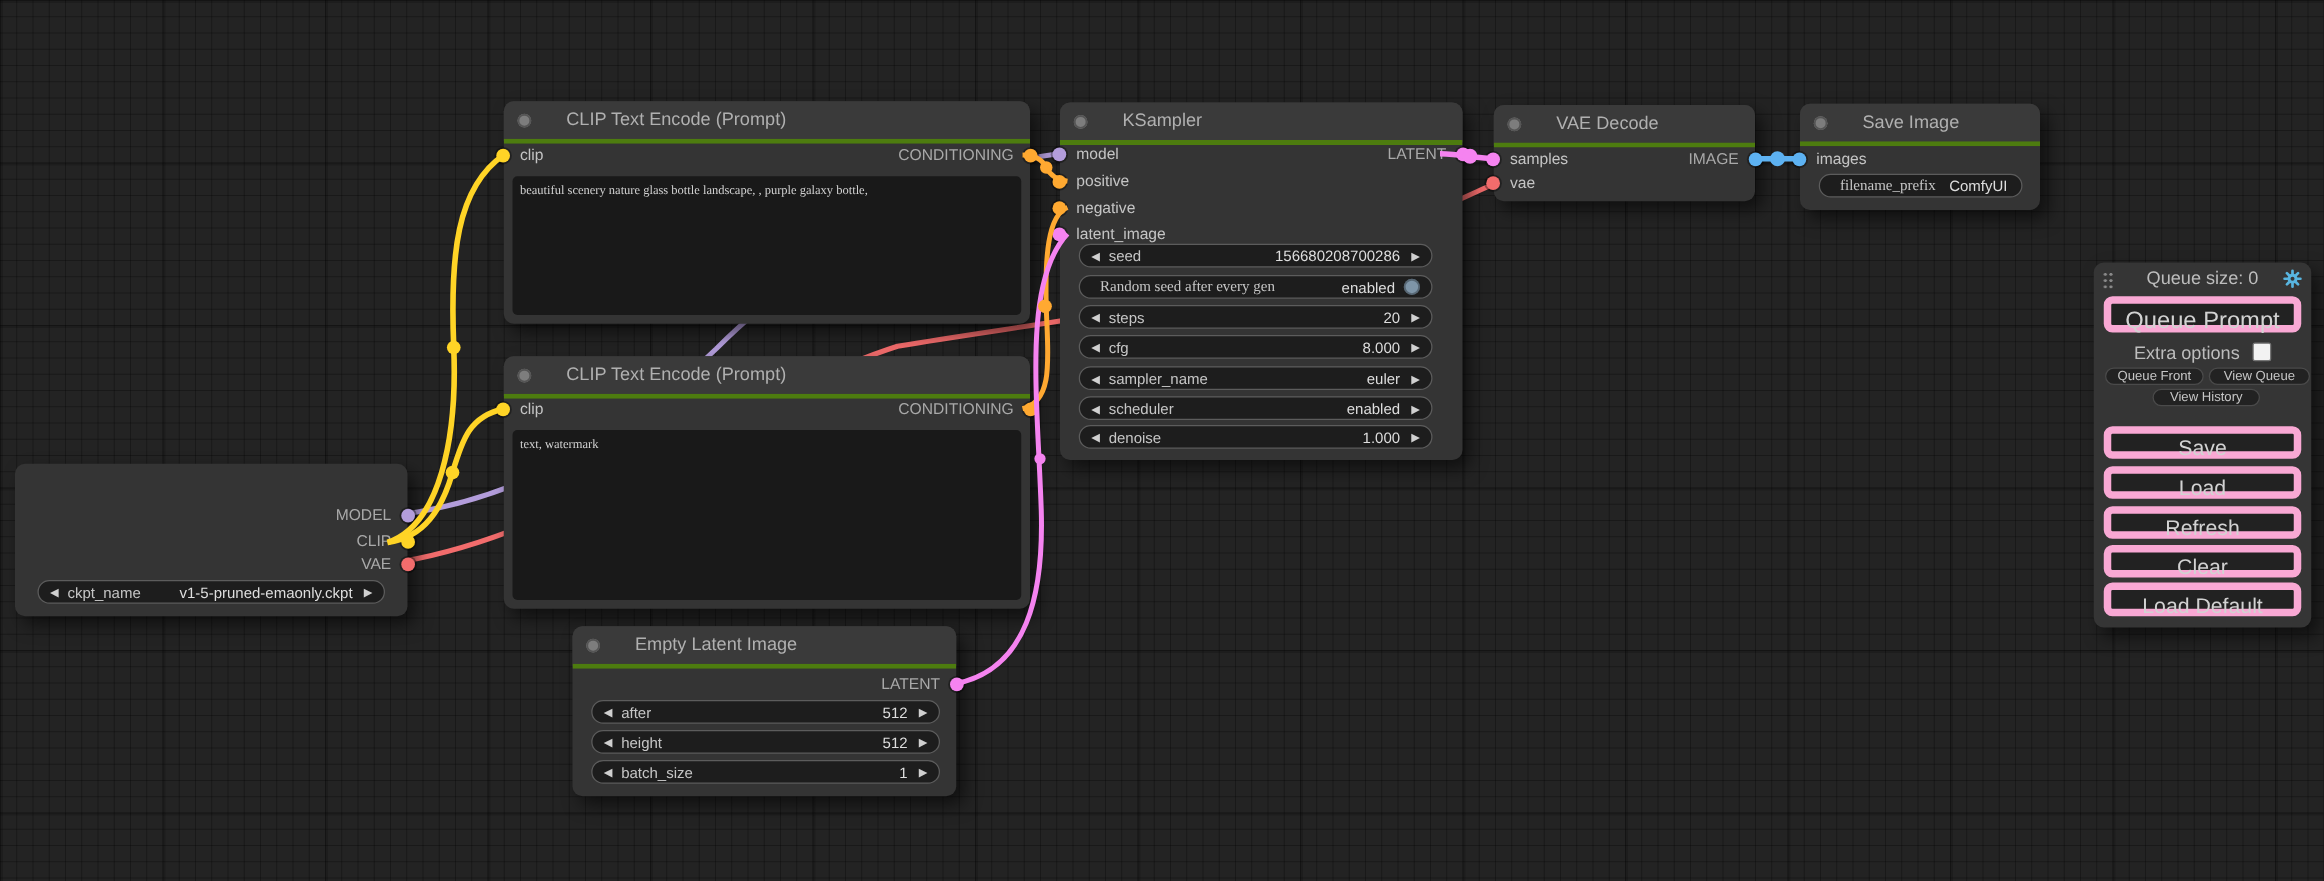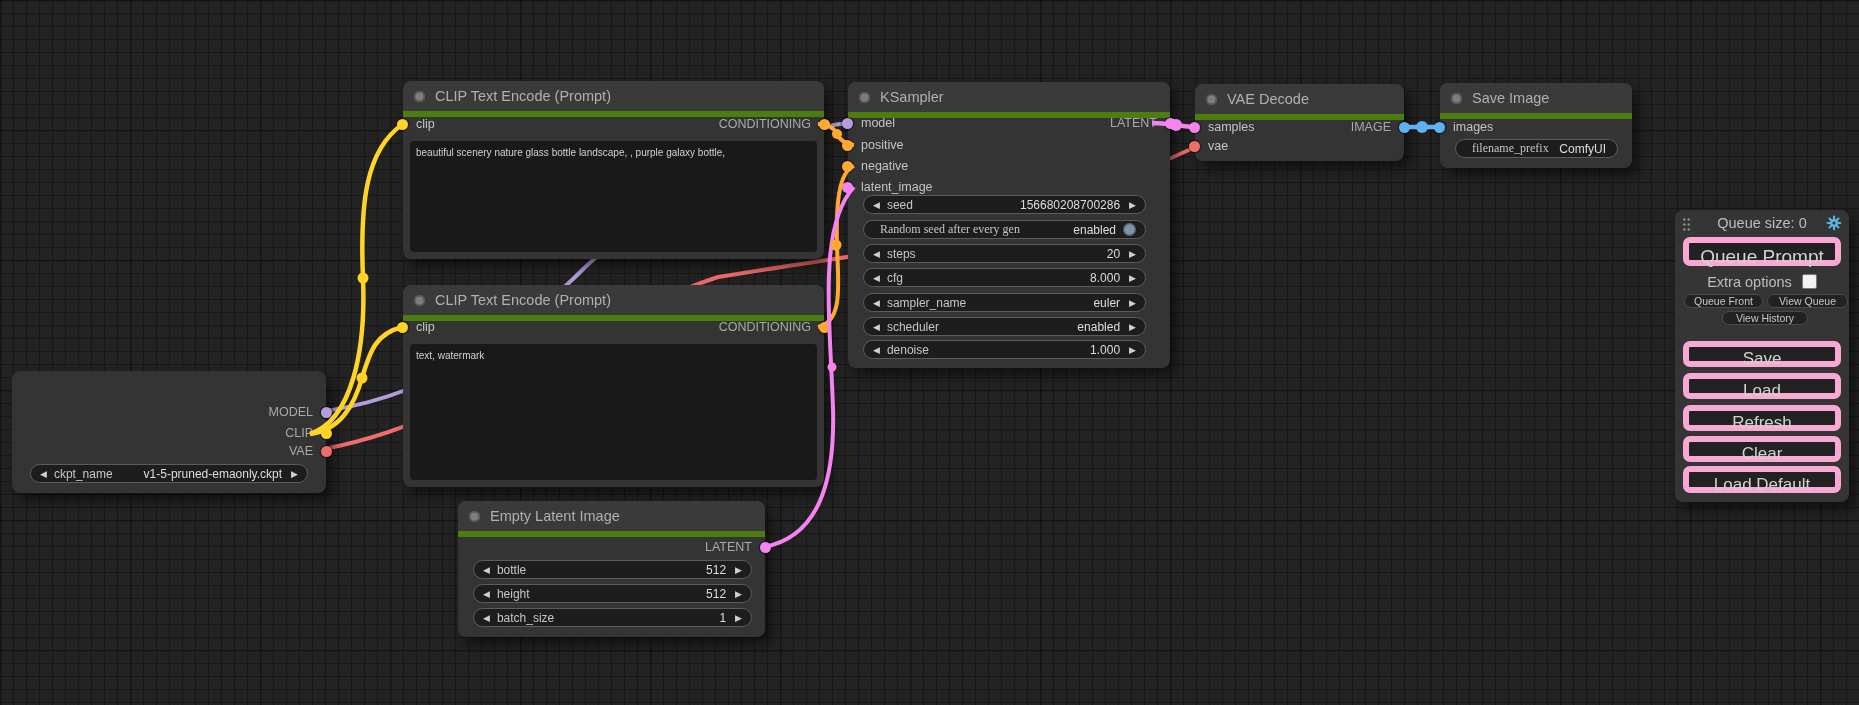--- a/index.html
+++ b/index.html
@@ -15,22 +15,22 @@
     background-size:13px 13px,13px 13px,130px 130px,130px 130px;
   }
   svg.wires{position:absolute;left:0;top:0;z-index:0;pointer-events:none;}
   svg.wires.over{z-index:2;}
   .node{
     position:absolute;z-index:1;background:#343434;border-radius:8px;
     box-shadow:6px 7px 14px rgba(0,0,0,.55);color:#b8b8b8;
   }
   .ntitle{
     position:relative;height:30px;line-height:30px;border-radius:8px 8px 0 0;
-    background:#3a3a3a;border-bottom:6px solid #4d7c0f;
-    font-size:14.5px;color:#b0b0b0;padding-left:32px;white-space:nowrap;overflow:hidden;
+    background:#3a3a3a;border-bottom:4px solid #4d7c0f;
+    font-size:14.5px;color:#b0b0b0;padding-left:50px;white-space:nowrap;overflow:hidden;
   }
   .tdot{position:absolute;left:11px;top:10px;width:11px;height:11px;border-radius:50%;
         background:#7d7d7d;box-shadow:inset 0 0 0 1.5px #555;}
   .slot{position:absolute;height:20px;line-height:20px;font-size:12.5px;color:#c4c4c4;}
   .slot.in{left:0;}
   .slot.out{right:0;text-align:center;color:#a9a9a9;}
   .sdot{position:absolute;top:5px;width:11px;height:11px;border-radius:50%;box-shadow:0 0 0 1.5px rgba(0,0,0,.35);}
   .slot.in .sdot{left:-6px;}
   .slot.out .sdot{right:-6px;}
   .slot.in .slabel{margin-left:13px;}
@@ -43,21 +43,21 @@
   .widget .wl::before{content:"\25C0";}
   .widget .wr::before{content:"\25B6";}
   .widget .wlabel{margin-left:7px;flex:1 1 auto;white-space:nowrap;overflow:hidden;}
   .widget.noarrow .wlabel{margin-left:7px;flex:0 0 auto;font-family:Liberation Serif, serif;}
   .widget .wvalue{margin-right:9px;margin-left:8px;color:#dedede;white-space:nowrap;flex:0 0 auto;margin-left:auto;}
   .widget.noarrow .wvalue{margin-right:2px;}
   .toggledot{width:13px;height:13px;border-radius:50%;background:var(--c-toggle_enabled);
              box-shadow:inset 0 0 0 1.5px rgba(0,0,0,.3);margin-left:5px;flex:0 0 auto;}
   .prompt{
     position:absolute;background:#191919;border-radius:4px;color:#d2d2d2;
-    font-family:Liberation Sans, sans-serif;font-size:10px;line-height:1.45;
+    font-family:Liberation Serif, serif;font-size:10px;line-height:1.45;
     padding:5px 6px;box-sizing:border-box;white-space:pre-wrap;word-break:break-word;overflow:hidden;
   }
   
   #qpanel{
     position:absolute;z-index:3;left:1675px;top:210px;width:174px;height:292px;
     background:#353535;border-radius:8px;box-shadow:6px 7px 14px rgba(0,0,0,.55);color:#c0c0c0;
   }
   .qhead{position:relative;height:26px;line-height:26px;text-align:center;font-size:14.5px;color:#bdbdbd;}
   .qhandle{position:absolute;left:7px;top:7px;width:9px;height:14px;
     background-image:radial-gradient(circle,#8a8a8a 1.1px,transparent 1.4px);
@@ -150,21 +150,21 @@
     <div class="ntitle">
       <span class="tdot"></span>
       <span>Empty Latent Image</span>
     </div>
     <div class="slot out" style="top:36px">
       <span class="slabel">LATENT</span>
       <span class="sdot c-latent"></span>
     </div>
     <div class="widget" style="left:15px;top:59px;width:279px">
       <span class="wl"></span>
-      <span class="wlabel">bottle</span>
+      <span class="wlabel">after</span>
       <span class="wvalue">512</span>
       <span class="wr"></span>
     </div>
     <div class="widget" style="left:15px;top:83px;width:279px">
       <span class="wl"></span>
       <span class="wlabel">height</span>
       <span class="wvalue">512</span>
       <span class="wr"></span>
     </div>
     <div class="widget" style="left:15px;top:107px;width:279px">

